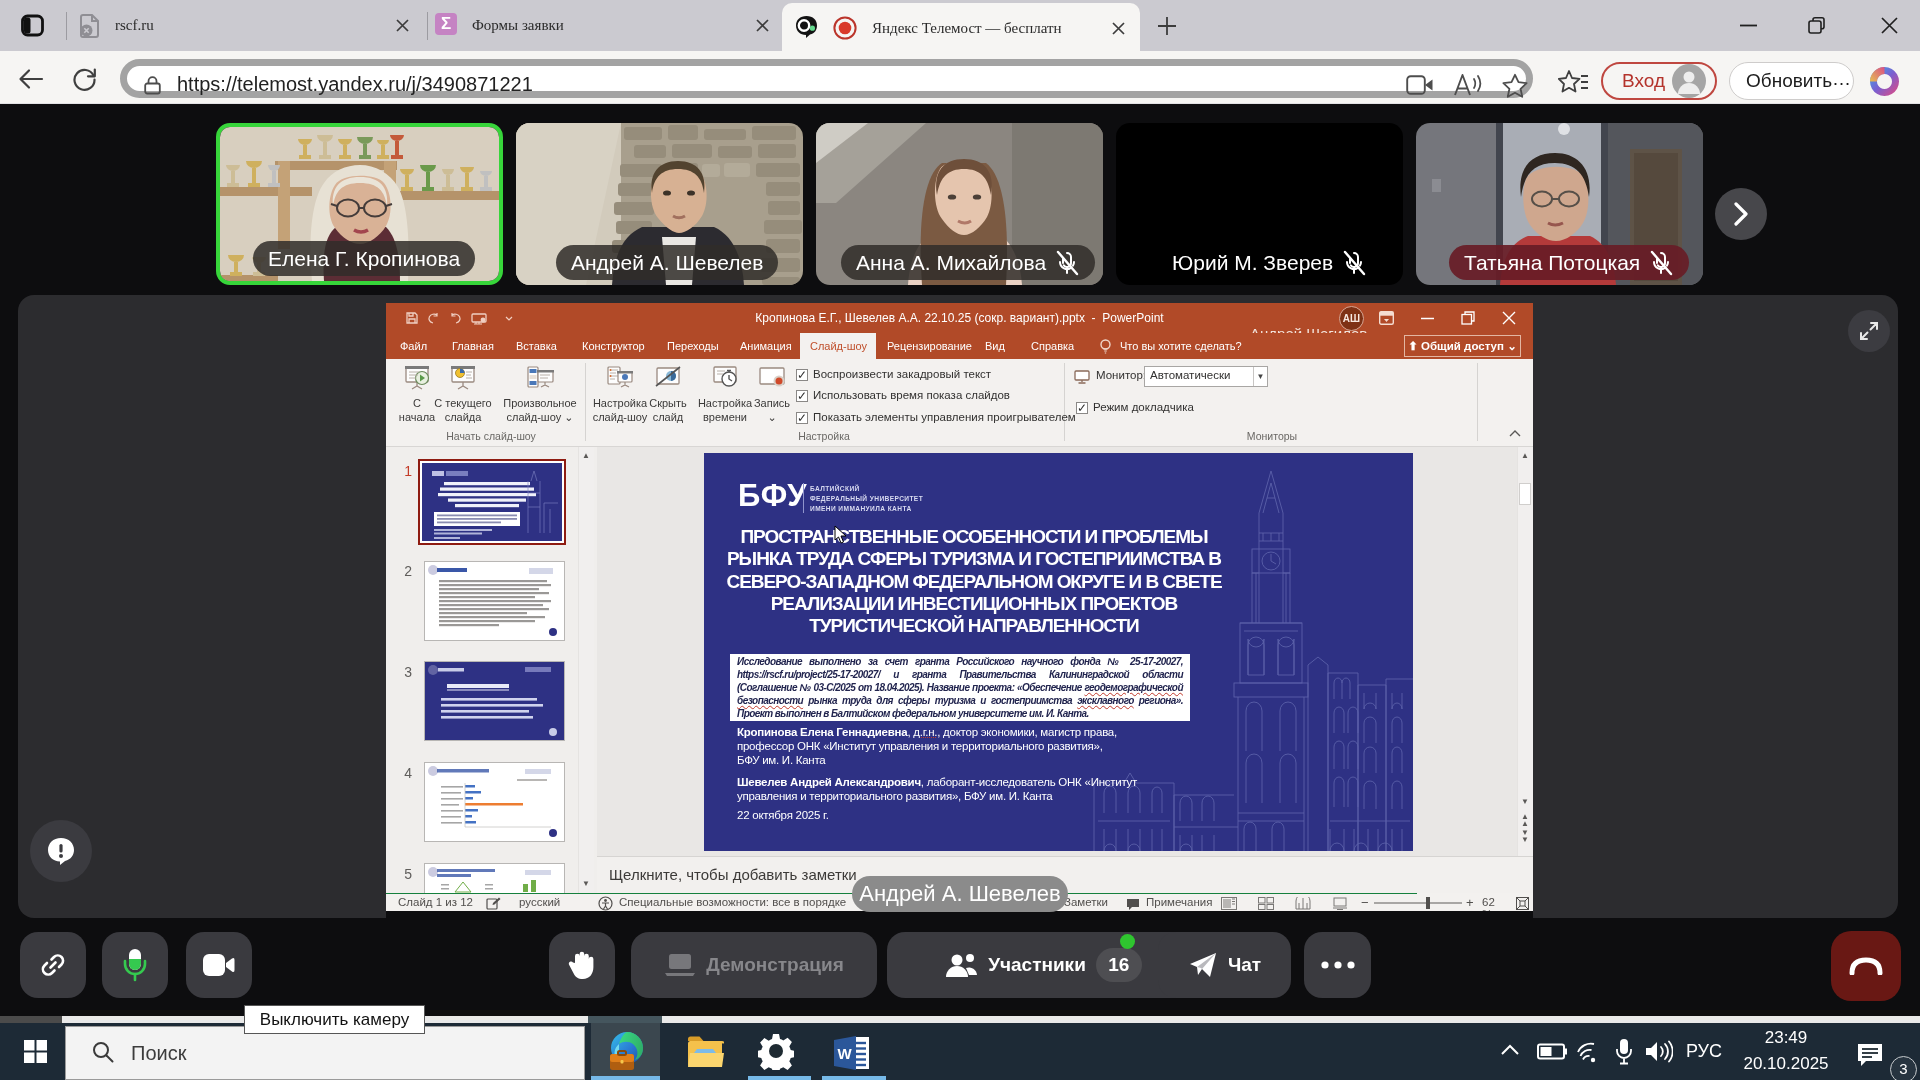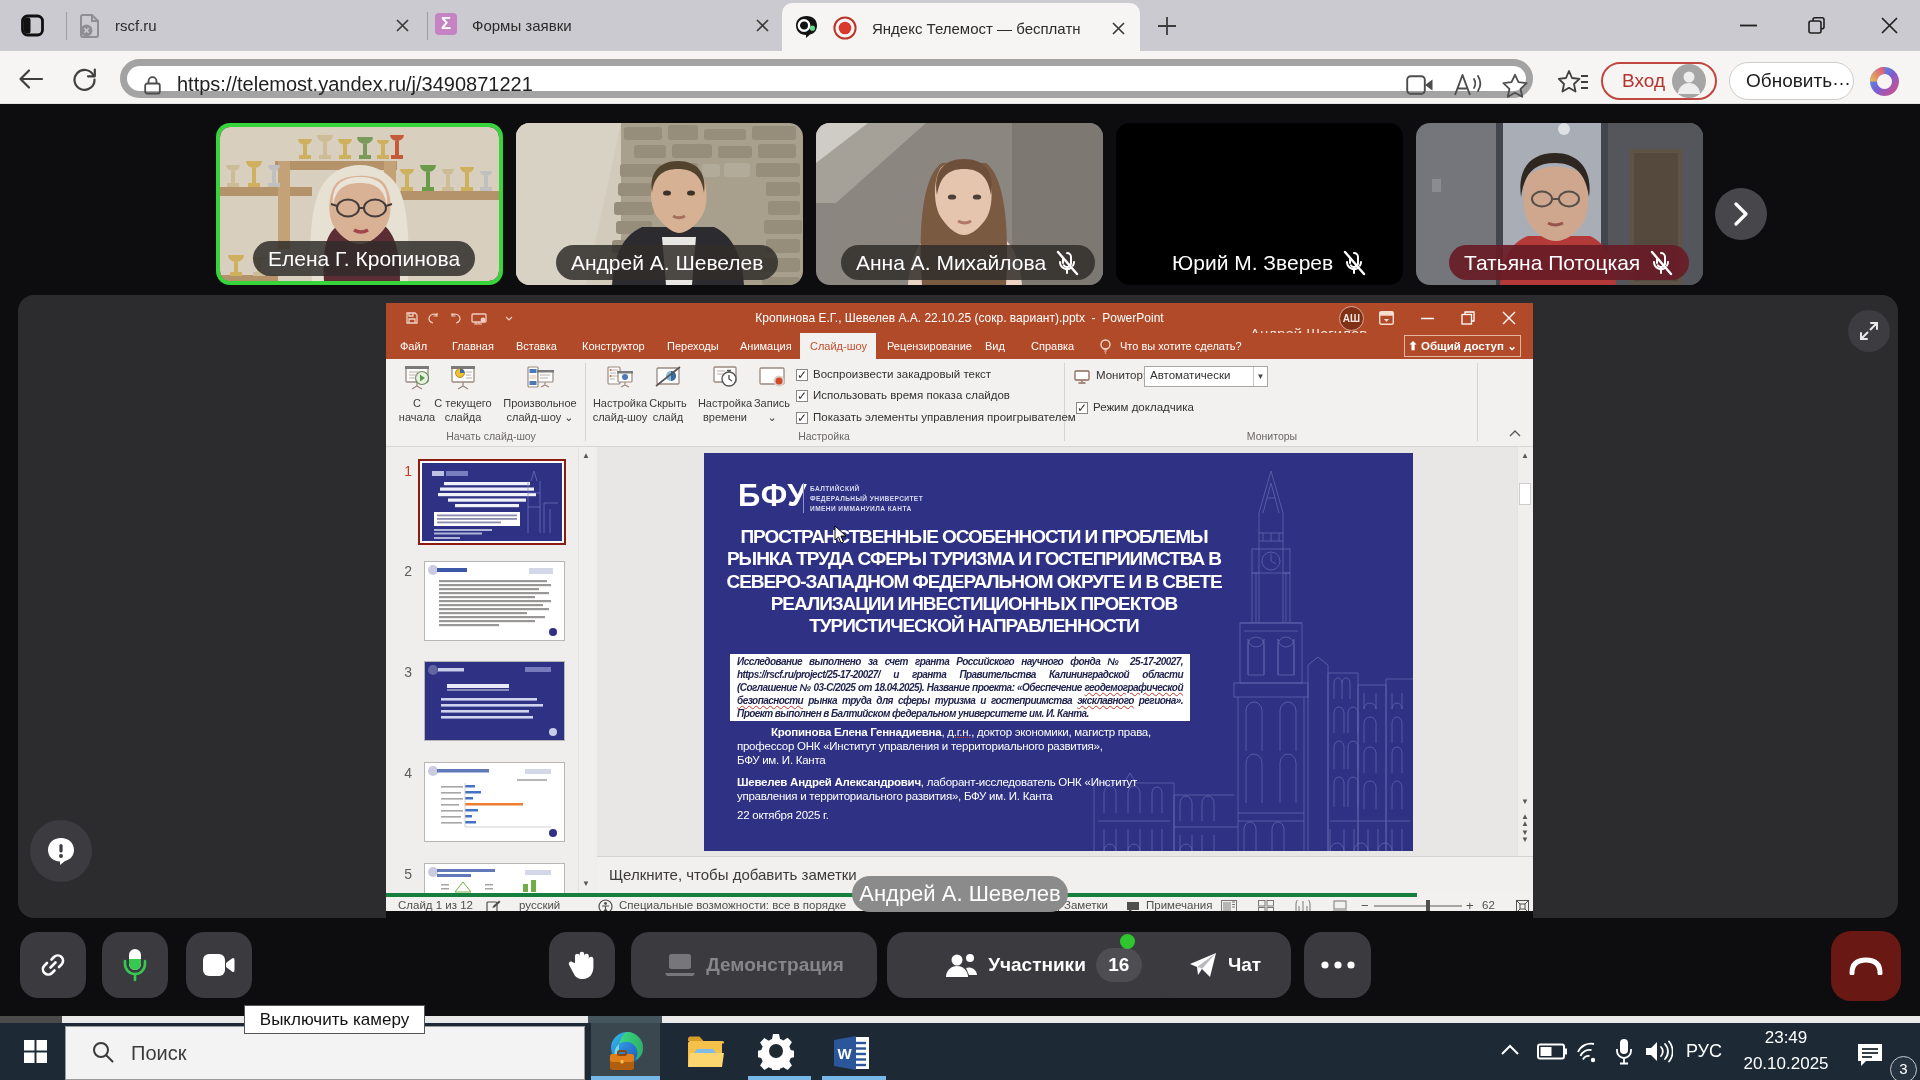--- a/index.html
+++ b/index.html
@@ -3,21 +3,21 @@
 <meta charset="utf-8">
 <style>
   * { margin:0; padding:0; box-sizing:border-box; }
   html,body { width:1920px; height:1080px; overflow:hidden; background:#0d0d0f; font-family:"Liberation Sans", sans-serif; }
   .abs { position:absolute; }
   #root { position:relative; width:1920px; height:1080px; }
 
   
   #tabstrip { position:absolute; left:0; top:0; width:1920px; height:51px; background:#cbcad0; }
   #toolbar { position:absolute; left:0; top:51px; width:1920px; height:53px; background:#f6f5f3; border-bottom:1px solid #e2e1e4; }
-  .tabtxt { font-size:15px; color:#2b2b2b; line-height:51px; }
+  .tabtxt { font-size:15px; color:#2b2b2b; line-height:51px;font-family:Liberation Serif, serif; }
   #activetab { position:absolute; left:782px; top:3px; width:358px; height:48px; background:#f6f5f3; border-radius:10px 10px 0 0; }
   .closex { position:absolute; width:15px; height:15px; }
   #urlpill { position:absolute; left:120px; top:8px; width:1413px; height:39px; background:#ffffff; border:7px solid #a3a3a3; border-radius:20px; }
 
   
   #meet { position:absolute; left:0; top:104px; width:1920px; height:912px; background:#0d0d0f; }
   .tile { position:absolute; top:19px; height:162px; width:287px; border-radius:14px; overflow:hidden; background:#000; }
   .pill { position:absolute; bottom:5px; height:35px; border-radius:18px; background:rgba(48,45,41,0.85); color:#fff; font-size:21px; line-height:35px; padding:0 15px; white-space:nowrap; display:flex; align-items:center; gap:8px; }
   #stage { position:absolute; left:18px; top:191px; width:1880px; height:623px; background:#2c2c2f; border-radius:16px; }
   .ctlbtn { position:absolute; top:828px; height:66px; border-radius:18px; background:#3a3a3f; color:#fff; display:flex; align-items:center; justify-content:center; gap:10px; font-size:19px; font-weight:bold; }
@@ -753,39 +753,39 @@
               <div class="abs" style="left:106px;top:31px;font-size:6.6px;font-weight:bold;color:#d8daf0;line-height:10px;letter-spacing:0.4px;">БАЛТИЙСКИЙ<br>ФЕДЕРАЛЬНЫЙ УНИВЕРСИТЕТ<br>ИМЕНИ ИММАНУИЛА КАНТА</div>
 
             <div class="abs" style="left:12px;top:73px;width:516px;text-align:center;font-size:19px;font-weight:bold;color:#fff;line-height:22.3px;letter-spacing:-1.05px;white-space:nowrap;">ПРОСТРАНСТВЕННЫЕ ОСОБЕННОСТИ И ПРОБЛЕМЫ<br>РЫНКА ТРУДА СФЕРЫ ТУРИЗМА И ГОСТЕПРИИМСТВА В<br>СЕВЕРО-ЗАПАДНОМ ФЕДЕРАЛЬНОМ ОКРУГЕ И В СВЕТЕ<br>РЕАЛИЗАЦИИ ИНВЕСТИЦИОННЫХ ПРОЕКТОВ<br>ТУРИСТИЧЕСКОЙ НАПРАВЛЕННОСТИ</div>
 
             <svg class="abs" style="left:130px;top:72px" width="13" height="19" viewBox="0 0 13 19">
                 <path d="M1 1 L1 15 L4.5 12 L7 18 L9.5 17 L7 11 L12 11 z" fill="#fff" stroke="#000" stroke-width="1"></path>
               </svg>
 
             <div class="abs" style="left:26px;top:201px;width:460px;height:67px;background:#fff;padding:2px 7px;font-size:10px;font-style:italic;font-weight:bold;color:#22254f;line-height:12.9px;text-align:justify;letter-spacing:-0.55px;overflow:hidden;">Исследование выполнено за счет гранта Российского научного фонда № 25-17-20027, https://rscf.ru/project/25-17-20027/ и гранта Правительства Калининградской области (Соглашение № 03-С/2025 от 18.04.2025). Название проекта: «Обеспечение <span style="text-decoration:underline wavy #c0392b 1px;">геодемографической безопасности</span> рынка труда для сферы туризма и гостеприимства <span style="text-decoration:underline wavy #c0392b 1px;">эксклавного</span> региона». Проект выполнен в Балтийском федеральном университете им. И. Канта.</div>
 
-            <div class="abs sldt" style="top:273px;margin-left:34px;"><b>Кропинова Елена Геннадиевна</b>, <span style="text-decoration:underline dotted #c0392b 1px;">д.г.н.</span>, доктор экономики, магистр права,</div>
+            <div class="abs sldt" style="top:273px;"><b>Кропинова Елена Геннадиевна</b>, <span style="text-decoration:underline dotted #c0392b 1px;">д.г.н.</span>, доктор экономики, магистр права,</div>
             <div class="abs sldt" style="top:287px;">профессор ОНК «Институт управления и территориального развития»,</div>
             <div class="abs sldt" style="top:301px;">БФУ им. И. Канта</div>
             <div class="abs sldt" style="top:323px;"><b>Шевелев Андрей Александрович</b>, лаборант-исследователь ОНК «Институт</div>
             <div class="abs sldt" style="top:337px;">управления и территориального развития», БФУ им. И. Канта</div>
             <div class="abs sldt" style="top:356px;">22 октября 2025 г.</div>
           </div>
 
           <div class="abs" style="left:920px;top:0;width:16px;height:409px;background:#f1efee;border-left:1px solid #e5e3e1;"></div>
           <div class="abs sbb" style="left:920px;top:2px;">▲</div>
           <div class="abs" style="left:922px;top:36px;width:12px;height:22px;background:#fff;border:1px solid #d0cecc;"></div>
           <div class="abs sbb" style="left:920px;top:348px;">▼</div>
           <div class="abs sbb" style="left:920px;top:366px;line-height:7px;">▲<br>▲</div>
           <div class="abs sbb" style="left:920px;top:382px;line-height:7px;">▼<br>▼</div>
         </div>
 
         <div class="abs" style="left:211px;top:553px;width:936px;height:37px;background:#f2f0ee;border-top:1px solid #d6d4d2;font-size:15px;color:#3c3a38;line-height:36px;padding-left:12px;">Щелкните, чтобы добавить заметки</div>
 
-        <div class="abs" style="left:0;top:590px;width:1031px;height:18px;background:#f3f1ef;border-top:4px solid #15803d;" id="statusbar">
+        <div class="abs" style="left:0;top:590px;width:1031px;height:18px;background:#f3f1ef;border-top:1px solid #15803d;" id="statusbar">
           <div class="abs st" style="left:12px;">Слайд 1 из 12</div>
           <svg class="abs" style="left:100px;top:3px" width="15" height="13" viewBox="0 0 15 13">
               <rect x="1" y="2" width="10" height="10" rx="1" fill="none" stroke="#514f4d" stroke-width="1.2"></rect>
               <path d="M7 6 L13 0.5 L14.5 2 L8.5 7.5 L6.5 8 z" fill="#514f4d"></path>
             </svg>
           <div class="abs st" style="left:133px;">русский</div>
           <svg class="abs" style="left:212px;top:2px" width="15" height="15" viewBox="0 0 15 15">
               <circle cx="7.5" cy="7.5" r="6.5" fill="none" stroke="#514f4d" stroke-width="1.2"></circle>
               <circle cx="7.5" cy="4.5" r="1.4" fill="#514f4d"></circle>
               <path d="M4 7 h7 M7.5 7 v3 M7.5 10 l-2 3 M7.5 10 l2 3" stroke="#514f4d" stroke-width="1.2" fill="none"></path>

